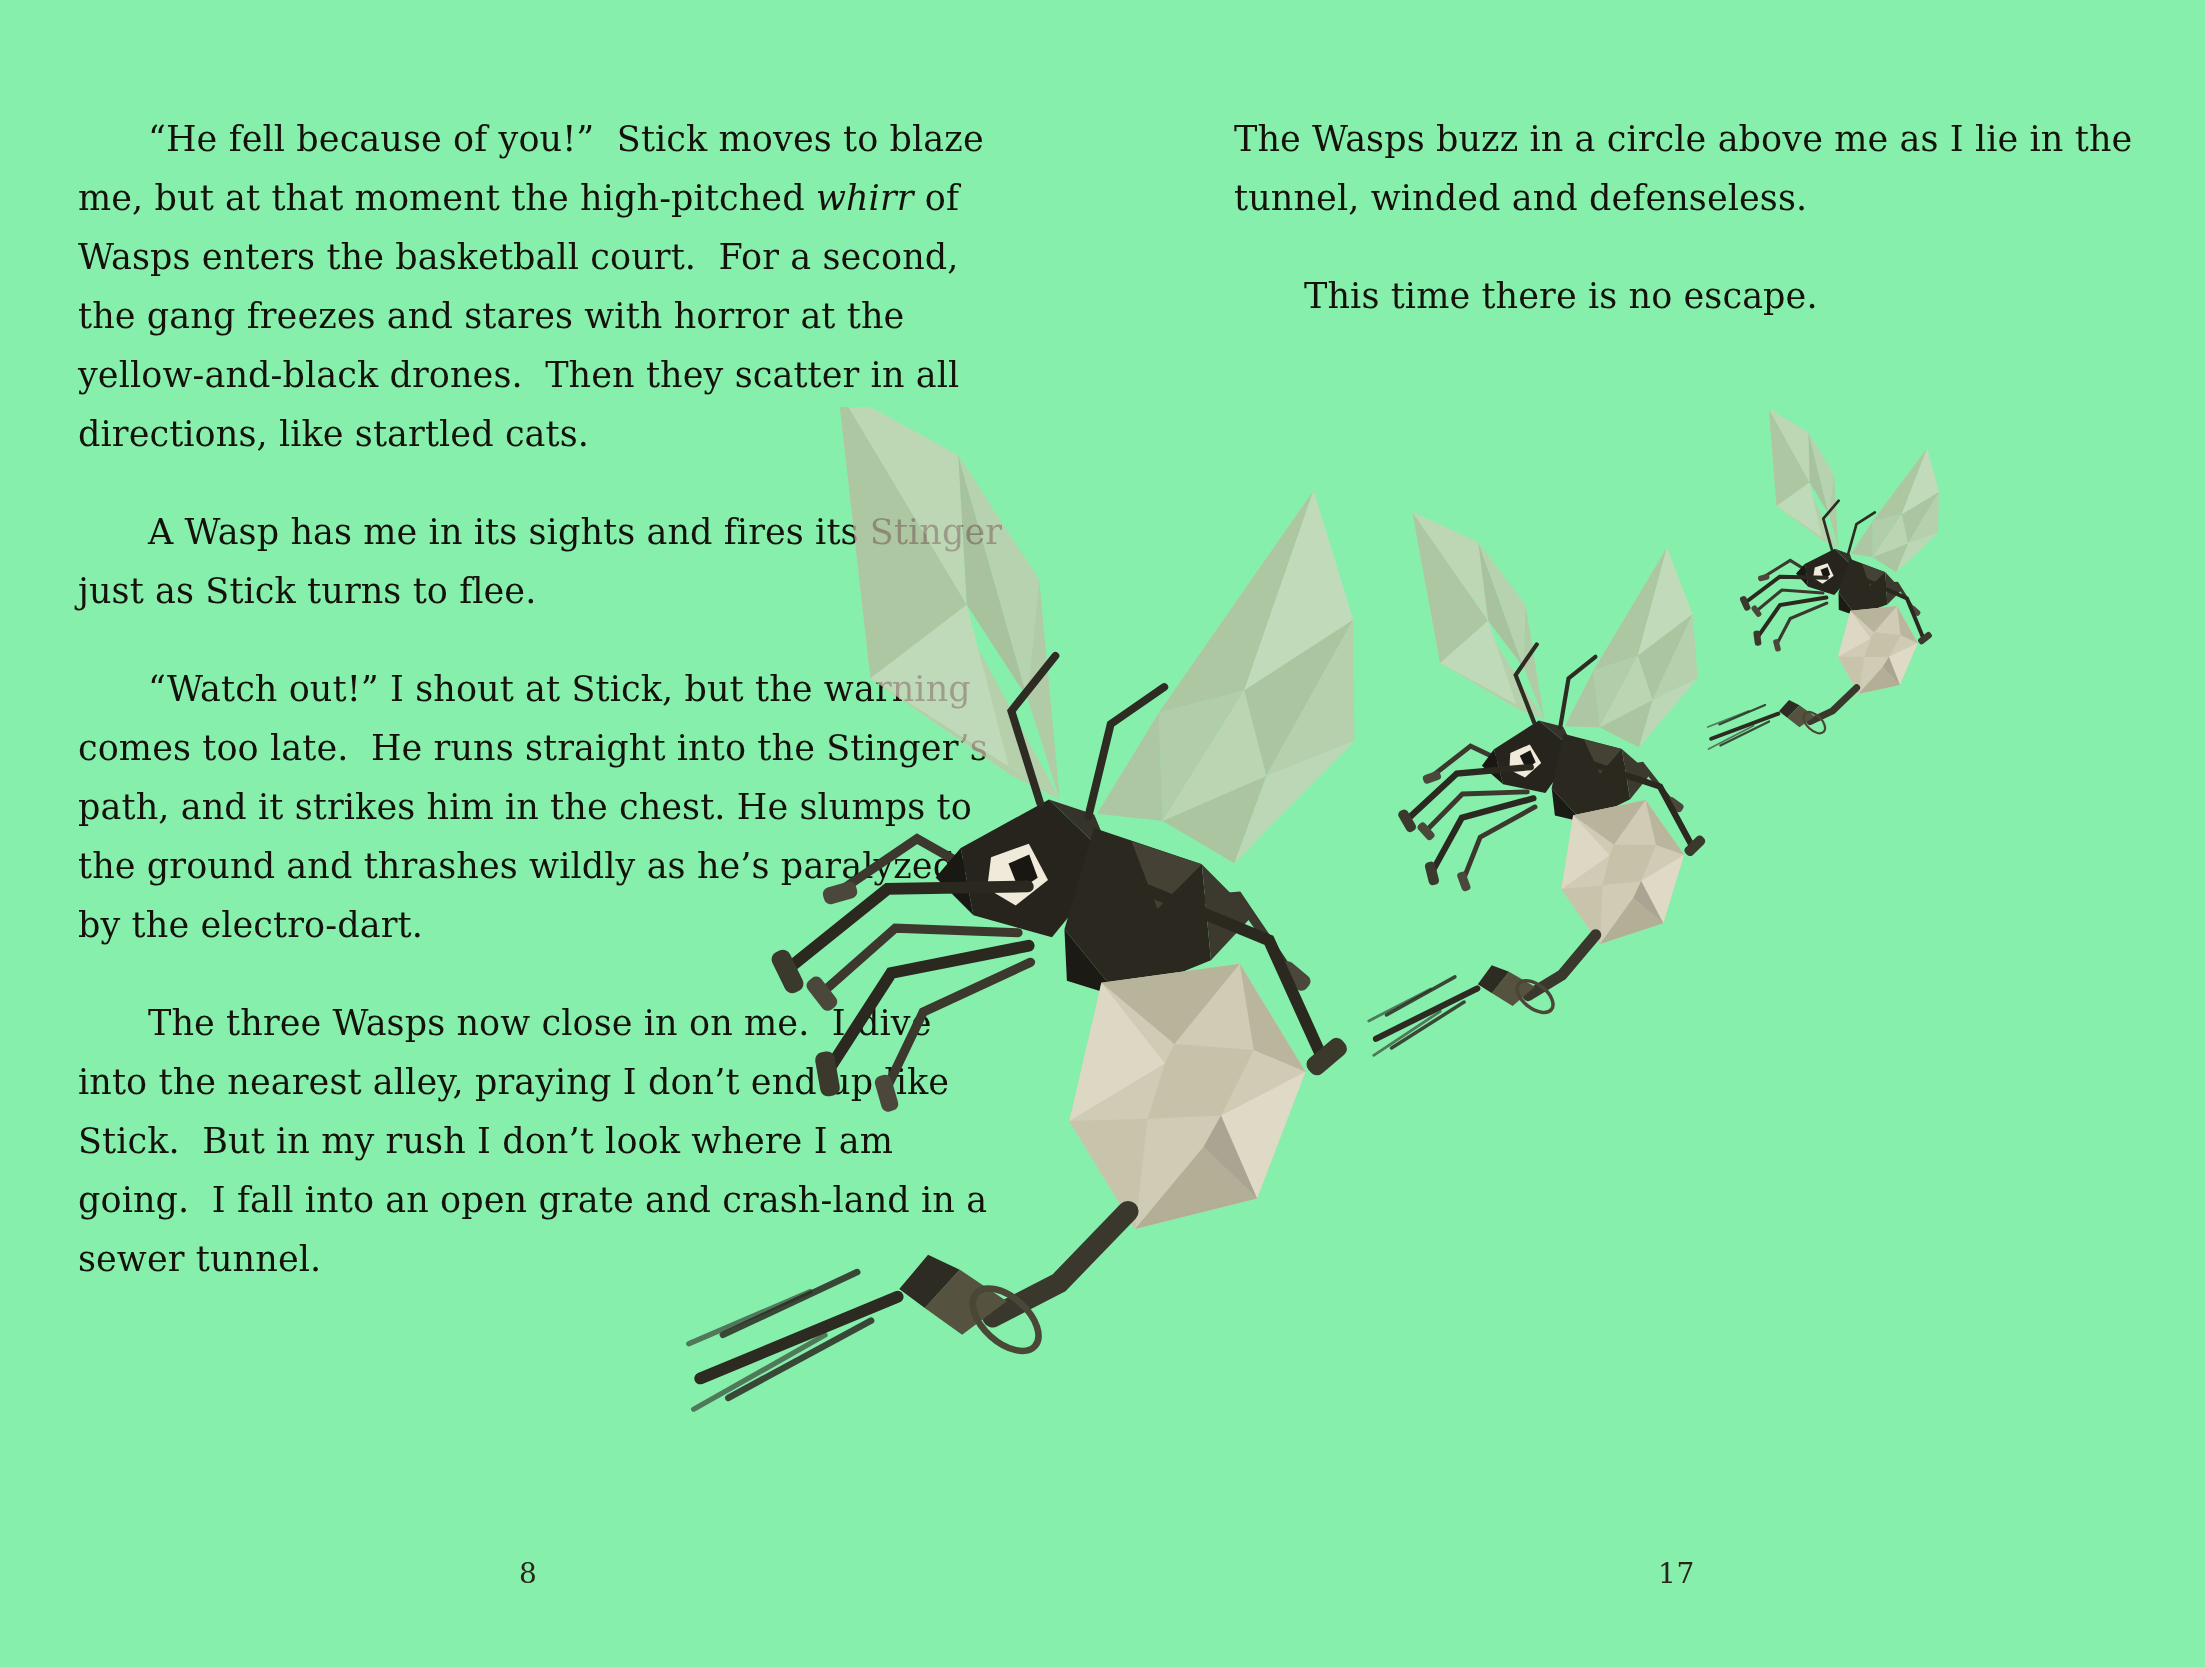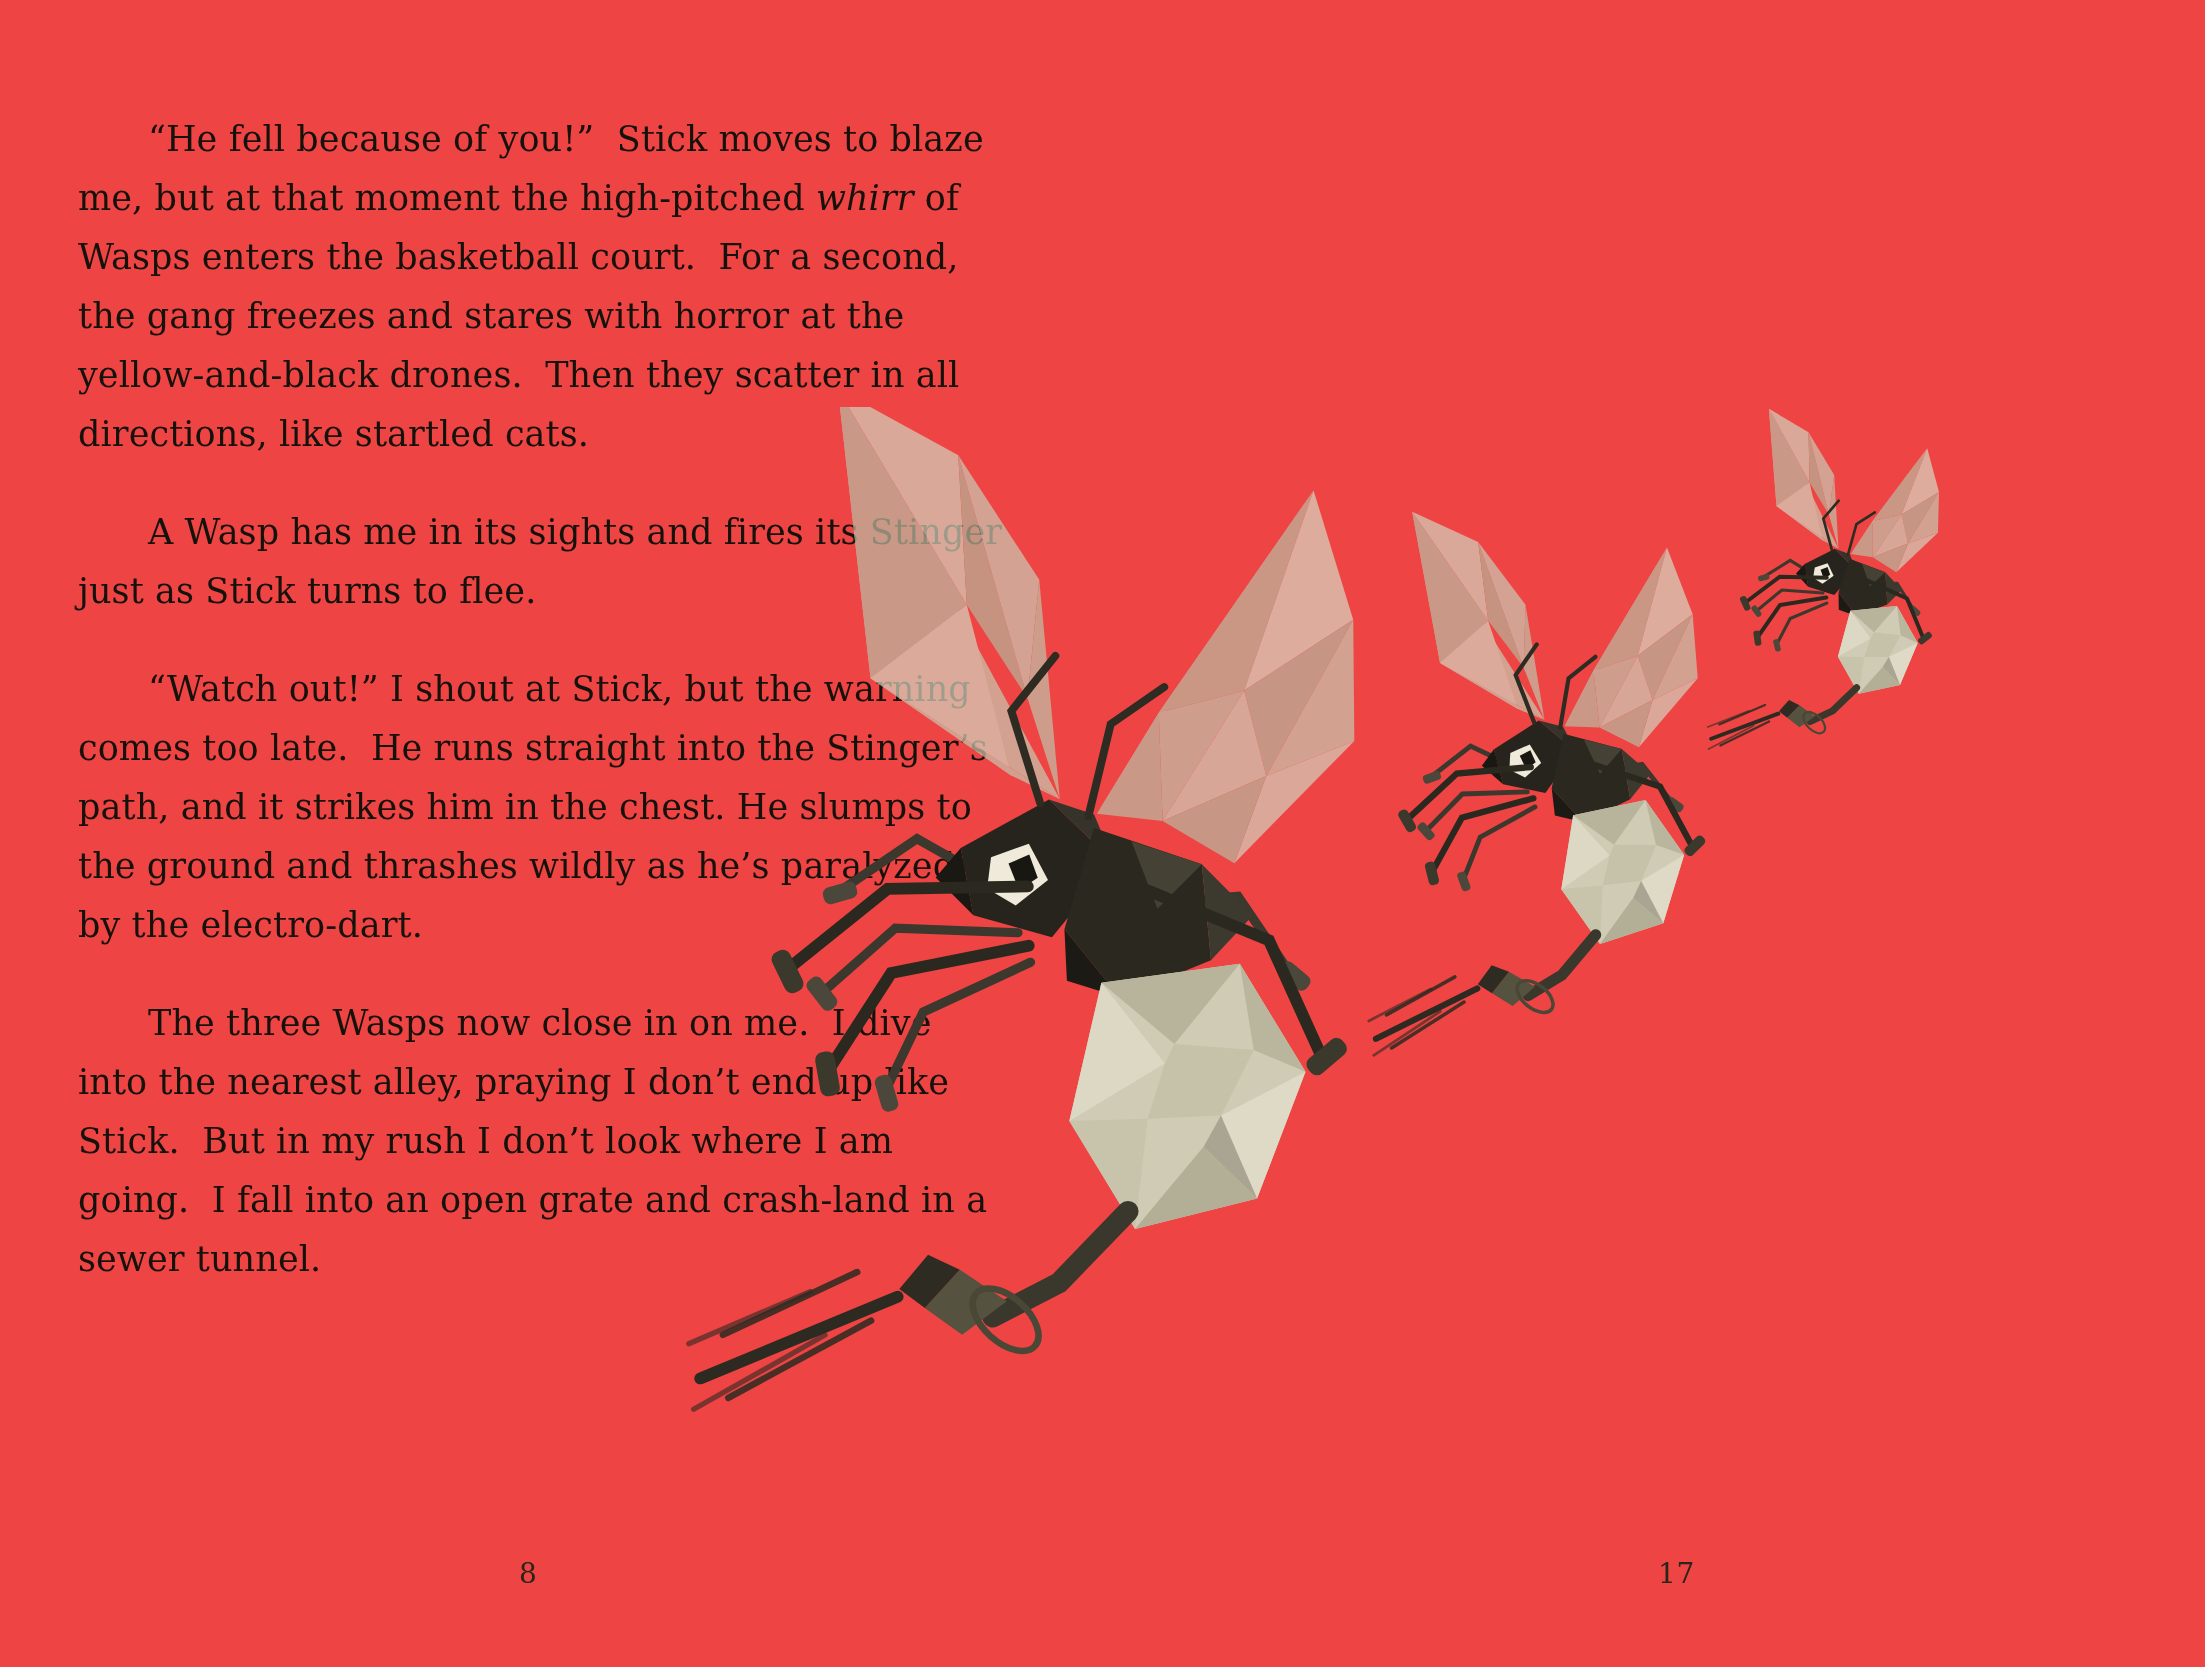--- a/index.html
+++ b/index.html
@@ -12,21 +12,21 @@
     height: 1668px;
     position: relative;
     overflow: hidden;
     font-family: "DejaVu Serif", serif;
     color: #15120c;
   }
 
   .spread {
     position: absolute;
     inset: 0;
-    background: #ef4444;
+    background: #86efac;
   }
 
   
   .col {
     position: absolute;
     top: 110px;
     width: 925px;
   }
   .col-left  { left: 78px; }
   .col-right { left: 1234px; }
@@ -70,20 +70,24 @@
 <div class="spread">
 
   <div class="col col-left">
     <p class="para">“He fell because of you!”  Stick moves to blaze me, but at that moment the high-pitched <em>whirr</em> of Wasps enters the basketball court.  For a second, the gang freezes and stares with horror at the yellow-and-black drones.  Then they scatter in all directions, like startled cats.</p>
     <p class="para">A Wasp has me in its sights and fires its Stinger just as Stick turns to flee.</p>
     <p class="para">“Watch out!” I shout at Stick, but the warning comes too late.  He runs straight into the Stinger’s path, and it strikes him in the chest. He slumps to the ground and thrashes wildly as he’s paralyzed by the electro-dart.</p>
     <p class="para">The three Wasps now close in on me.  I dive into the nearest alley, praying I don’t end up like Stick.  But in my rush I don’t look where I am going.  I fall into an open grate and crash-land in a sewer tunnel.</p>
   </div>
   <div class="folio folio-left">8</div>
 
+  <div class="col col-right">
+    <p class="para no-indent">The Wasps buzz in a circle above me as I lie in the tunnel, winded and defenseless.</p>
+    <p class="para">This time there is no escape.</p>
+  </div>
   <div class="folio folio-right">17</div>
 
   <div class="art">
     <svg viewBox="0 0 1700 1400" xmlns="http://www.w3.org/2000/svg" aria-hidden="true">
       <defs>
         <g id="wasp">
 
           <g opacity="0.72">
             <polygon points="-20,-60 -250,-330 -180,-120" fill="#c9c5ad"></polygon>
             <polygon points="-250,-330 -180,-120 -120,-190" fill="#bdb9a0"></polygon>

